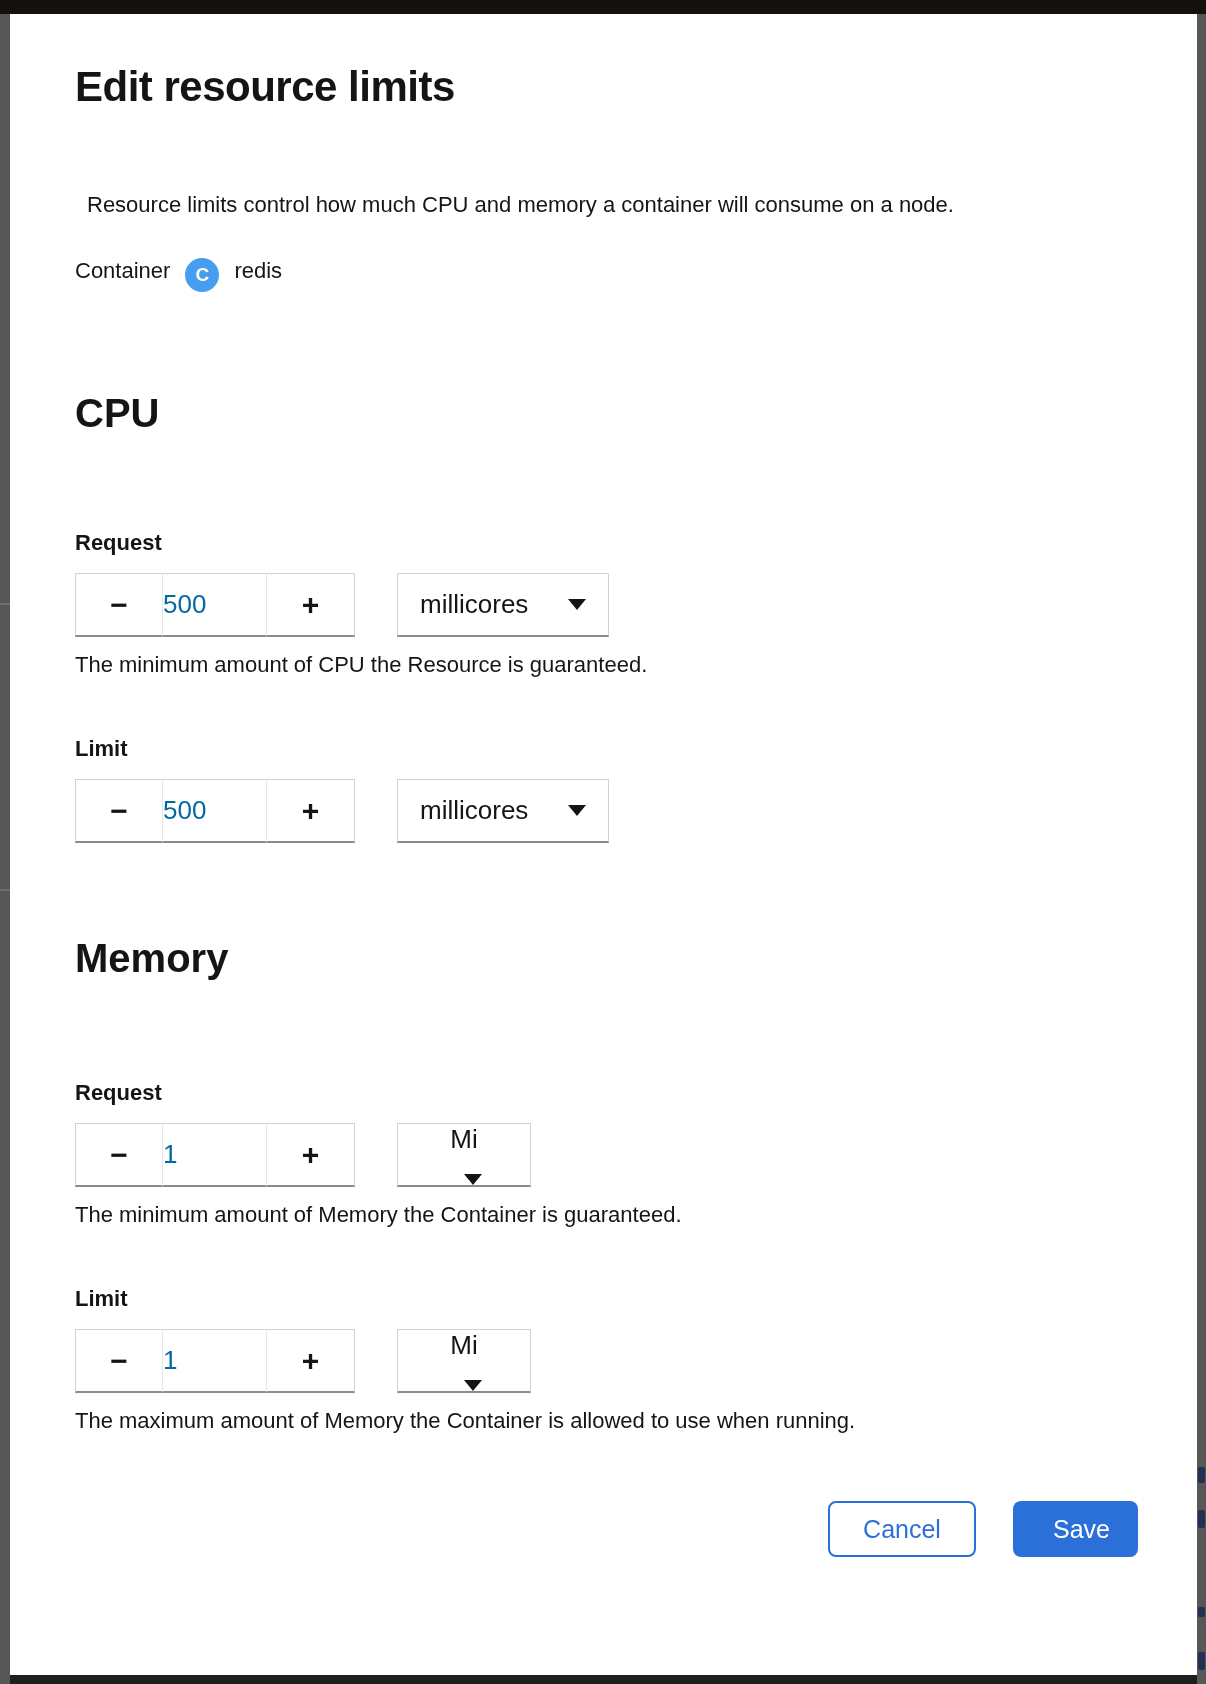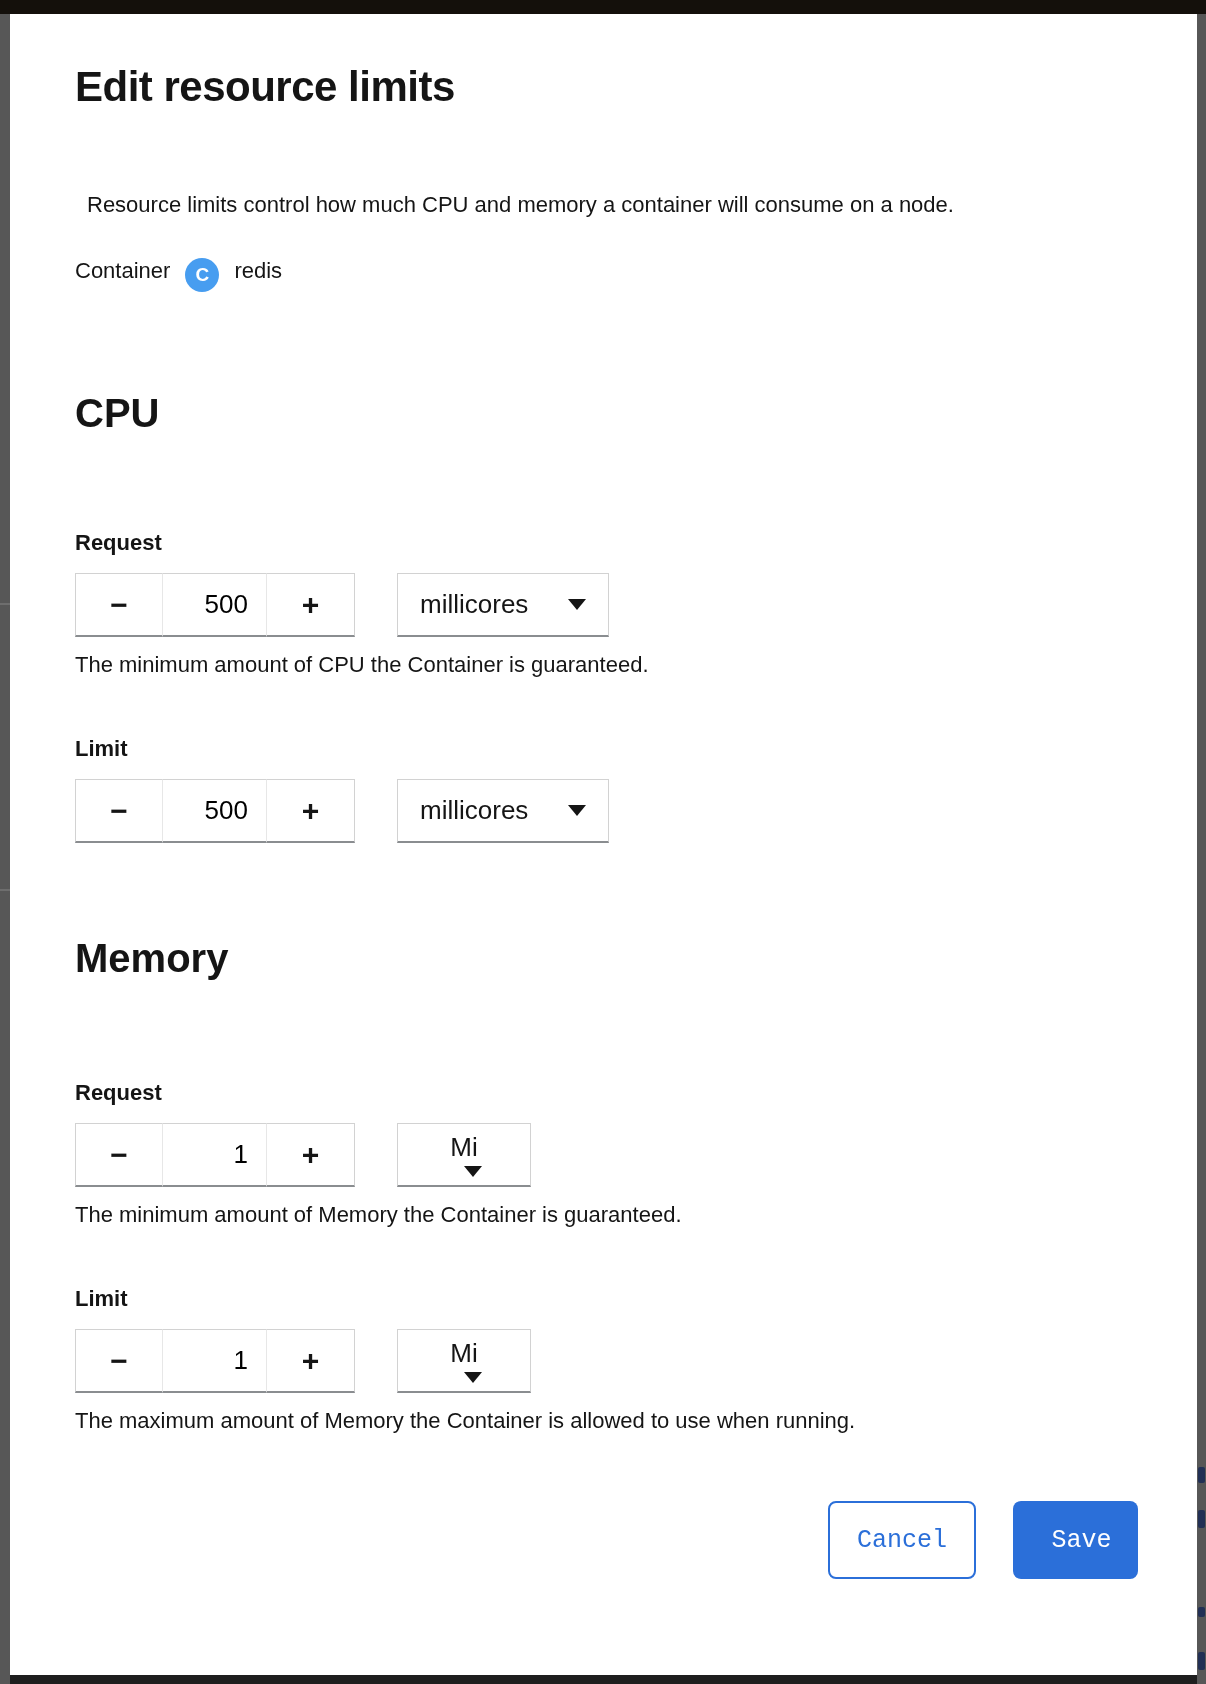--- a/index.html
+++ b/index.html
@@ -42,40 +42,40 @@
     display:flex;align-items:center;justify-content:center;
   }
   .spin{
     width:88px;font:inherit;font-size:30px;font-weight:700;color:#151515;
     border-left:1px solid #d2d2d2;border-right:1px solid #e7e7e7;cursor:pointer;padding:0;
   }
   .spin.plus{border-left:none;border-right:1px solid #d2d2d2;}
   .value-cell{width:104px;border-left:none;border-right:1px solid #e7e7e7;}
   .value-input{
     width:100%;height:100%;border:none;outline:none;background:transparent;
-    font-family:"Liberation Sans",sans-serif;font-size:26px;color:#000000;
-    text-align:right;padding:0 18px 0 0;box-sizing:border-box;
+    font-family:"Liberation Sans",sans-serif;font-size:26px;color:#0369a1;
+    padding:0 18px 0 0;box-sizing:border-box;
   }
   .unit-select{
     margin-left:42px;height:64px;box-sizing:border-box;background:#fff;
     border:1px solid #d2d2d2;border-bottom:2px solid #8a8d90;
     display:flex;align-items:center;justify-content:space-between;
-    padding:8px 22px;font-size:26px;cursor:pointer;
+    padding:0 22px;font-size:26px;cursor:pointer;
   }
   .unit-select.wide{width:212px;}
   .unit-select.narrow{width:134px;flex-direction:column;}
   .caret{
     width:0;height:0;border-left:9px solid transparent;border-right:9px solid transparent;
     border-top:11px solid #151515;margin-left:18px;
   }
   .help{font-size:22px;line-height:28px;margin-top:14px;}
 
   .footer{display:flex;justify-content:flex-end;align-items:center;margin-top:66px;}
   .btn{
-    height:78px;border-radius:8px;font-family:Liberation Mono, monospace;
+    height:56px;border-radius:8px;font-family:Liberation Sans, sans-serif;
     font-size:25px;display:flex;align-items:center;justify-content:center;cursor:pointer;
   }
   .btn-cancel{
     width:148px;background:#fff;color:#2b6fd9;border:2px solid #2b6fd9;box-sizing:border-box;
   }
   .btn-save{
     width:125px;background:#2b6fd9;color:#ffffff;border:none;margin-left:37px;padding-left:18px;
   }
 </style>
 </head>
@@ -117,21 +117,21 @@
         <div class="cell value-cell">
           <input class="value-input" value="500" style="">
         </div>
         <button class="cell spin plus">+</button>
       </div>
       <div class="unit-select wide">
         <span>millicores</span>
         <span class="caret"></span>
       </div>
     </div>
-    <div class="help">The minimum amount of CPU the Container is guaranteed.</div>
+    <div class="help">The minimum amount of CPU the Resource is guaranteed.</div>
 
     <div class="field-label second">Limit</div>
     <div class="control-row">
       <div class="number-input">
         <button class="cell spin minus">−</button>
         <div class="cell value-cell">
           <input class="value-input" value="500" style="">
         </div>
         <button class="cell spin plus">+</button>
       </div>

